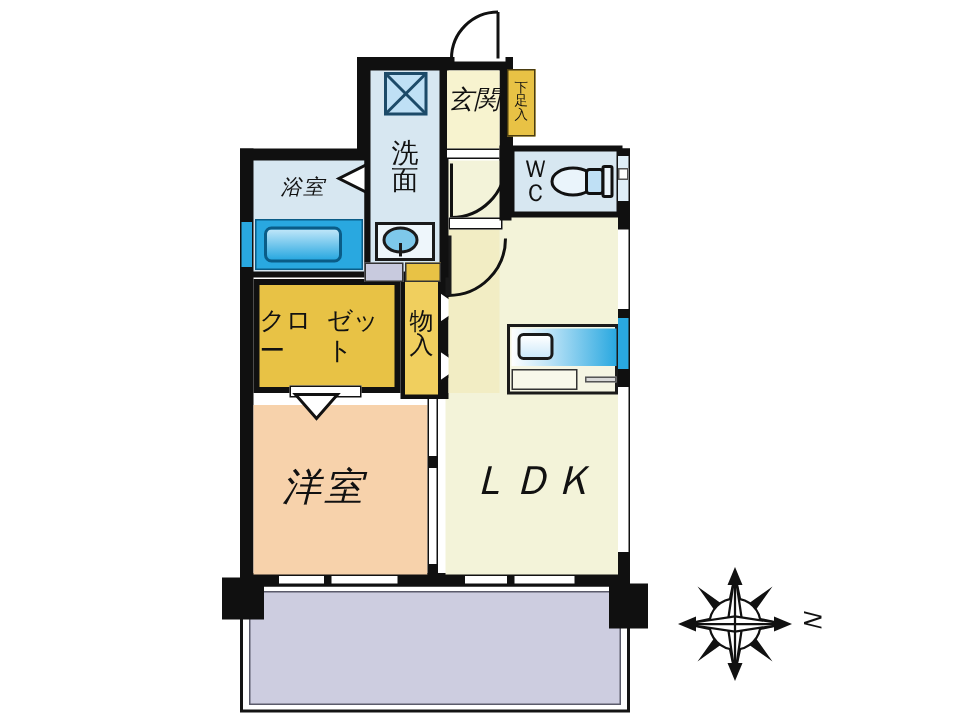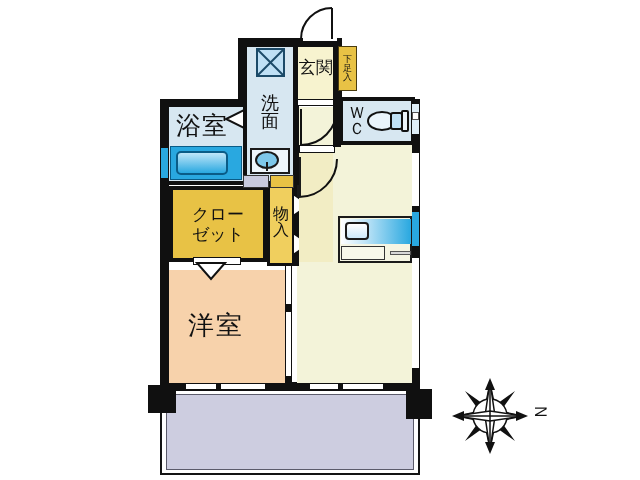--- a/index.html
+++ b/index.html
@@ -10,24 +10,24 @@
   }
   #stage{position:absolute;left:0;top:0;width:640px;height:480px;}
   .abs{position:absolute;box-sizing:border-box;}
 
   
   .rm{position:absolute;box-sizing:border-box;}
   .wall{position:absolute;background:#101010;}
   .white{position:absolute;background:#ffffff;}
 
   .lbl{position:absolute;display:flex;align-items:center;justify-content:center;
-       color:#111;letter-spacing:0.02em;line-height:1;white-space:nowrap;}
+       color:#111;letter-spacing:0.02em;line-height:1;white-space:nowrap;font-style:italic;}
   .lbl-v{position:absolute;display:flex;flex-direction:column;align-items:center;
        justify-content:center;color:#111;line-height:1.02;}
-  .lbl-2{position:absolute;display:flex;flex-direction:column;align-items:center;
+  .lbl-2{position:absolute;display:flex;flex-direction:row;align-items:center;
        justify-content:center;color:#111;line-height:1.18;}
 
   svg{display:block;overflow:visible;}
 </style>
 </head>
 <body>
 
 <div id="stage">
 
   <div class="rm" style="left:160px;top:389px;width:260px;height:86px;background:#ffffff;border:2px solid #141414;"></div>
@@ -40,20 +40,21 @@
   <div class="wall" style="left:411px;top:99px;width:9px;height:292px;"></div>
   <div class="wall" style="left:160px;top:382px;width:260px;height:9px;"></div>
   <div class="wall" style="left:160px;top:99px;width:86px;height:9px;"></div>
   <div class="wall" style="left:333px;top:99px;width:87px;height:9px;"></div>
 
   <div class="wall" style="left:238px;top:38px;width:9px;height:64px;"></div>
   <div class="wall" style="left:238px;top:38px;width:104px;height:9px;"></div>
   <div class="wall" style="left:333px;top:38px;width:9px;height:64px;"></div>
 
   <div class="rm" style="left:297px;top:107px;width:115px;height:276px;background:#f3f3d9;"></div>
+  <div class="lbl" style="left:300px;top:300px;width:110px;height:40px;font-size:27px;letter-spacing:1px;">ＬＤＫ</div>
 
   <div class="abs" style="left:338px;top:216px;width:74px;height:47px;background:#f5f5e3;border:2px solid #1a1a1a;"></div>
   <div class="abs" style="left:341px;top:219px;width:70px;height:25px;
               background:linear-gradient(90deg,#ffffff 0%,#bfe4f7 35%,#29a8e0 100%);"></div>
   <div class="abs" style="left:345px;top:222px;width:24px;height:18px;background:linear-gradient(180deg,#ffffff,#cde9fa);
               border:2px solid #1a1a1a;border-radius:4px;"></div>
   <div class="abs" style="left:341px;top:246px;width:44px;height:14px;background:#f8f8ea;border:1px solid #333;"></div>
   <div class="abs" style="left:390px;top:251px;width:21px;height:4px;background:#d8d8d8;border:1px solid #555;"></div>
 
   <div class="rm" style="left:169px;top:270px;width:116px;height:113px;background:#f7d2ab;"></div>
@@ -92,21 +93,21 @@
 
   <div class="rm" style="left:299px;top:150px;width:34px;height:112px;background:#f2edc4;"></div>
 
   <svg class="abs" style="left:297px;top:157px;" width="42" height="42" viewBox="0 0 42 42">
     <path d="M2 2 L2 40 A38 38 0 0 0 40 2" fill="none" stroke="#111" stroke-width="2"></path>
     <rect x="0" y="0" width="4" height="40" fill="#1a1a1a"></rect>
   </svg>
 
   <div class="wall" style="left:164px;top:103px;width:84px;height:82px;"></div>
   <div class="rm" style="left:169px;top:107px;width:74px;height:74px;background:#d7e7f1;"></div>
-  <div class="lbl" style="left:169px;top:110px;width:66px;height:30px;font-size:25px;letter-spacing:1px;">浴室</div>
+  <div class="lbl" style="left:169px;top:110px;width:66px;height:30px;font-size:14px;letter-spacing:1px;">浴室</div>
 
   <div class="abs" style="left:170px;top:146px;width:72px;height:34px;background:#29a8e0;border:1px solid #0a5c87;"></div>
   <div class="abs" style="left:176px;top:151px;width:52px;height:24px;background:linear-gradient(180deg,#bfe6f9,#29a8e0);
               border:2px solid #0a5c87;border-radius:5px;"></div>
 
   <svg class="abs" style="left:225px;top:108px;" width="22" height="22" viewBox="0 0 22 22">
     <polygon points="21,1 21,21 1,11" fill="#ffffff" stroke="#111" stroke-width="2"></polygon>
   </svg>
 
   <div class="wall" style="left:243px;top:43px;width:56px;height:142px;"></div>

